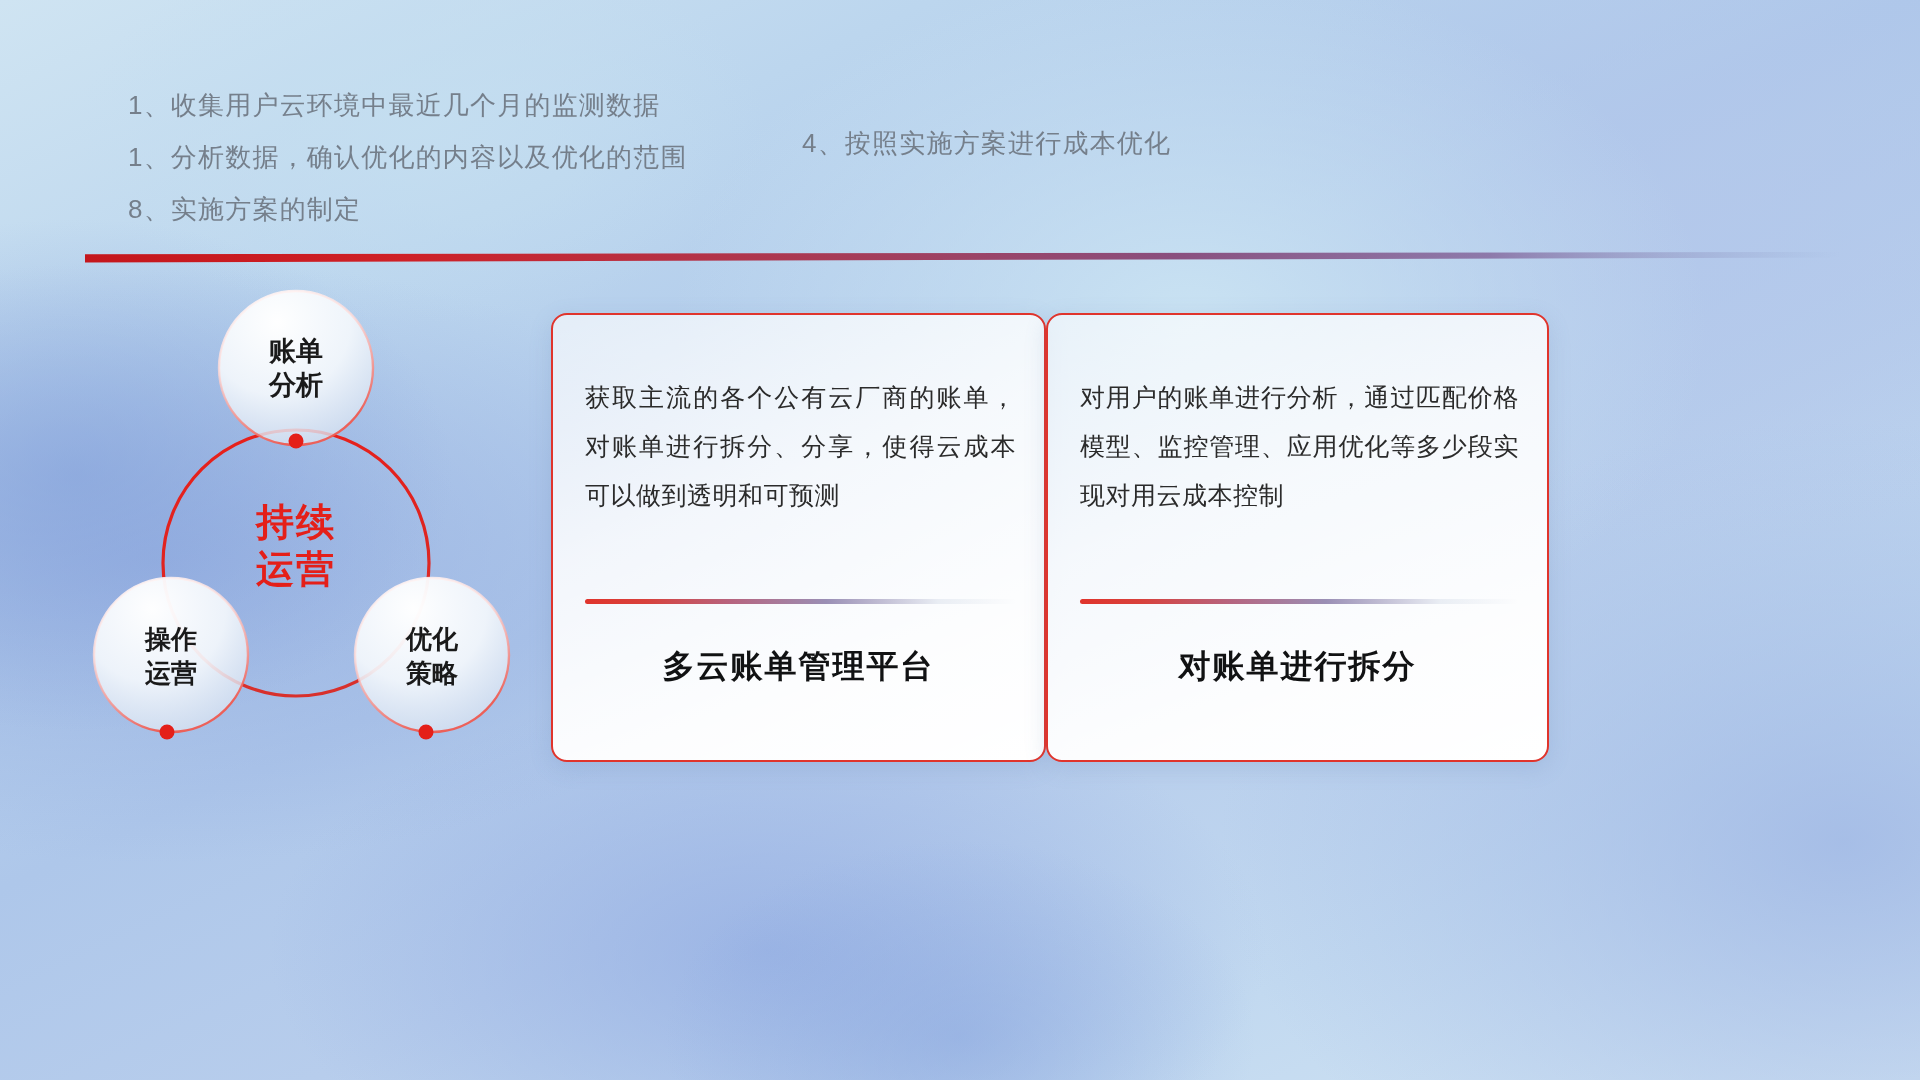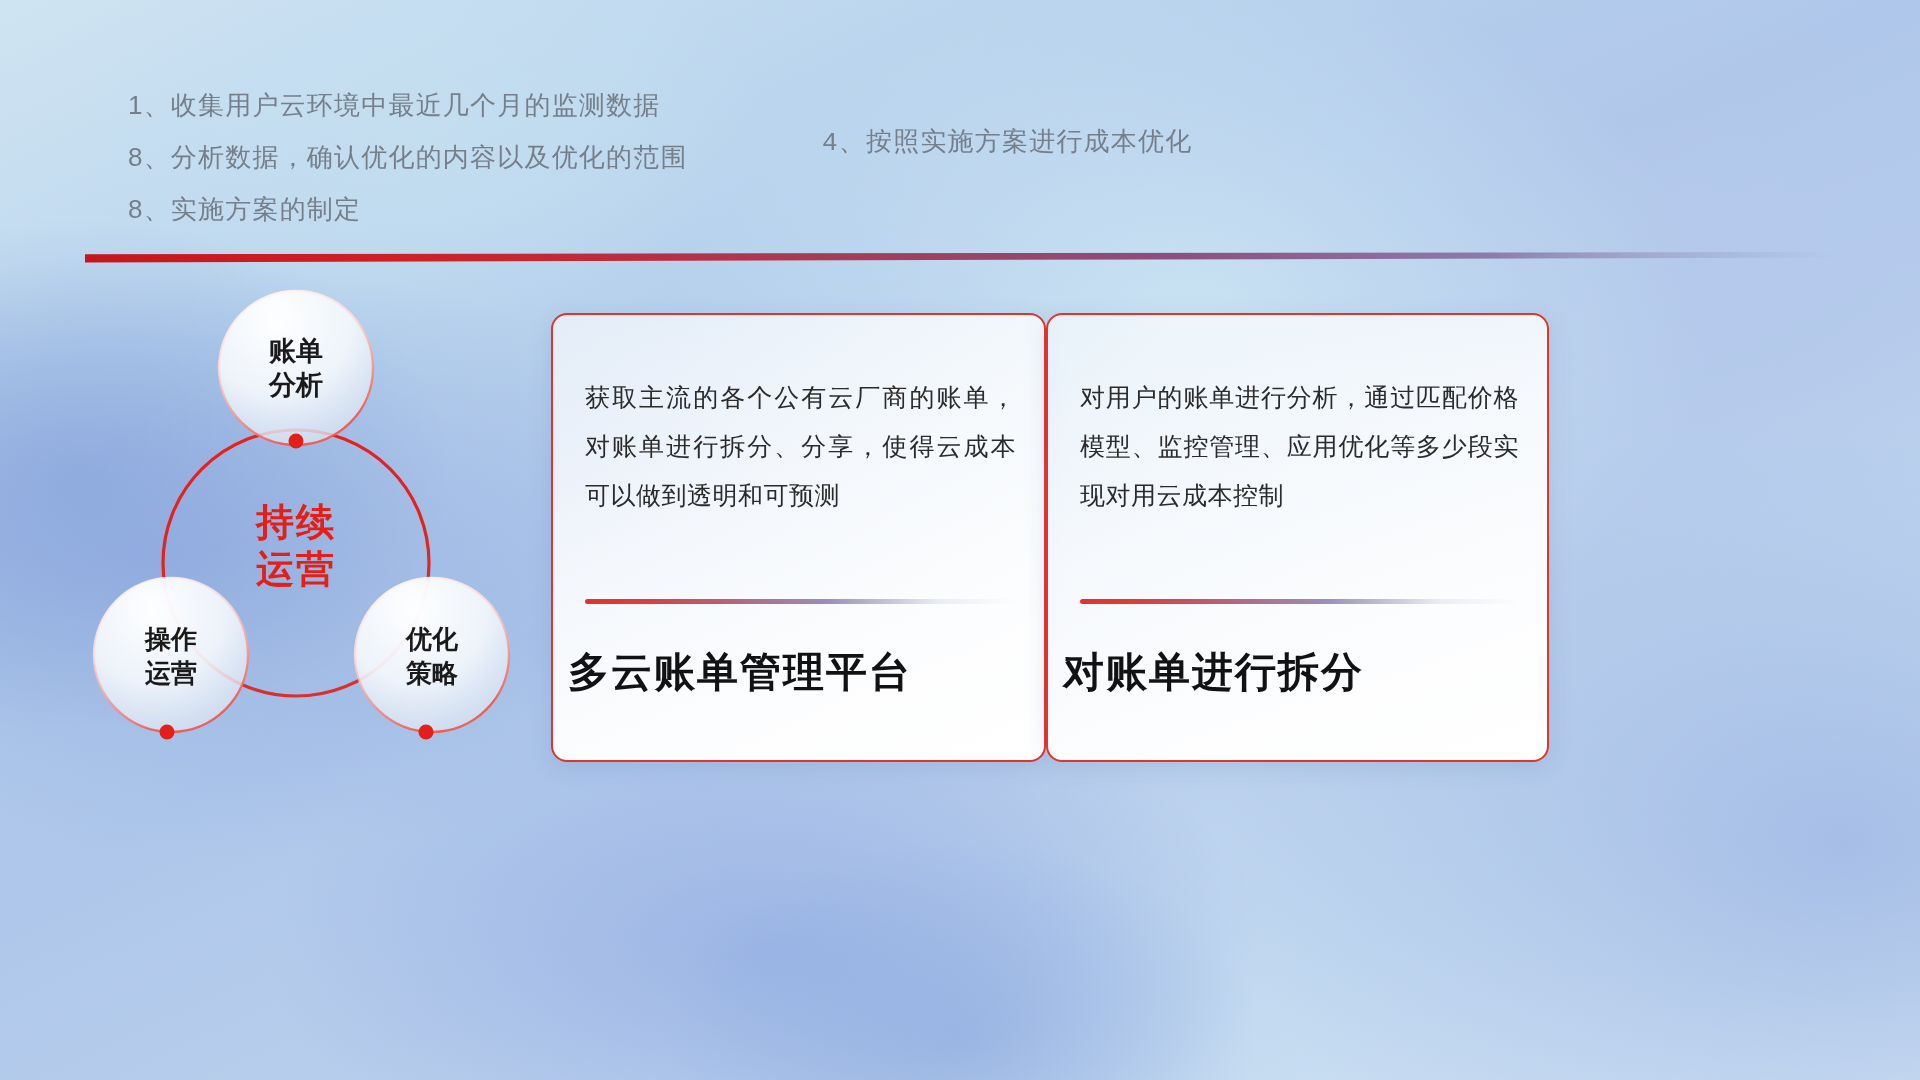--- a/index.html
+++ b/index.html
@@ -30,21 +30,21 @@
   .list{
     position:absolute;
     color:#757f8b;
     font-size:26px;
     letter-spacing:1.2px;
     line-height:1;
     white-space:nowrap;
   }
   .list .row{margin-bottom:26px;}
   #list-left{left:128px;top:92px;}
-  #list-right{left:822px;top:130px;font-family:Liberation Mono, monospace;}
+  #list-right{left:802px;top:130px;}
 
   
   #divider{
     position:absolute;left:85px;top:252px;width:1756px;height:11px;
   }
 
   
   #venn{position:absolute;left:70px;top:280px;width:470px;height:510px;}
 
   
@@ -66,36 +66,36 @@
     line-height:1.95;
     letter-spacing:0.5px;
     text-align:justify;
   }
   .card-rule{
     position:absolute;left:32px;right:28px;top:284px;height:5px;
     border-radius:3px;
     background:linear-gradient(90deg,#e0342c 0%,#d8413c 14%,#b6647f 34%,#9a8fb5 56%,rgba(200,210,225,0.35) 82%,rgba(220,228,238,0) 100%);
   }
   .card-title{
-    position:absolute;left:15px;right:0;top:330px;
-    text-align:left;
-    font-size:41px;
+    position:absolute;left:0;right:0;top:330px;
+    text-align:center;
+    font-size:32px;
     font-weight:bold;
     color:#111213;
     letter-spacing:2px;
   }
 </style>
 </head>
 <body>
 
 <div id="bg"></div>
 
 <div class="list" id="list-left">
   <div class="row">1、收集用户云环境中最近几个月的监测数据</div>
-  <div class="row">8、分析数据，确认优化的内容以及优化的范围</div>
+  <div class="row">1、分析数据，确认优化的内容以及优化的范围</div>
   <div class="row">8、实施方案的制定</div>
 </div>
 
 <div class="list" id="list-right">
   <div class="row">4、按照实施方案进行成本优化</div>
 </div>
 
 <svg id="divider" viewBox="0 0 1756 11" preserveAspectRatio="none">
   <defs>
     <linearGradient id="divGrad" x1="0" y1="0" x2="1" y2="0">

